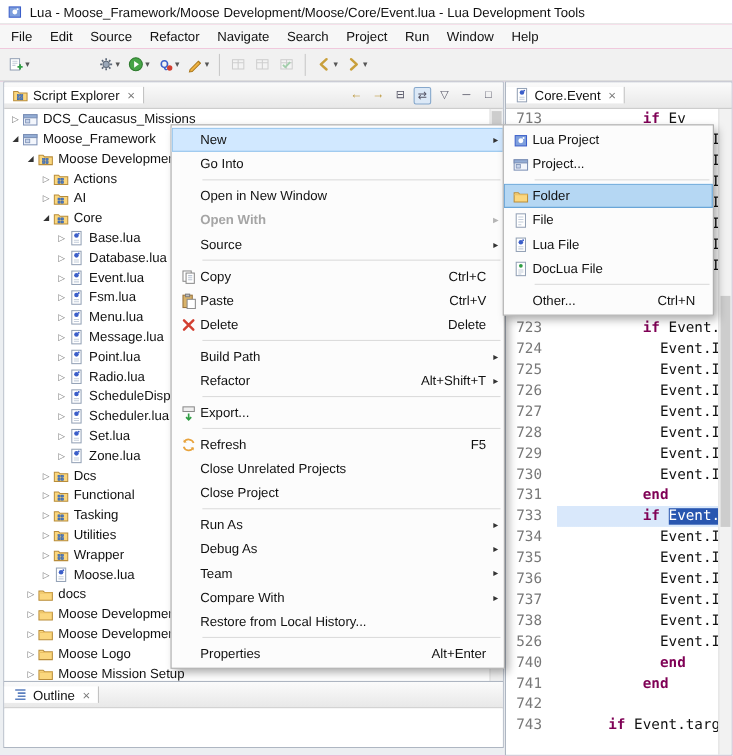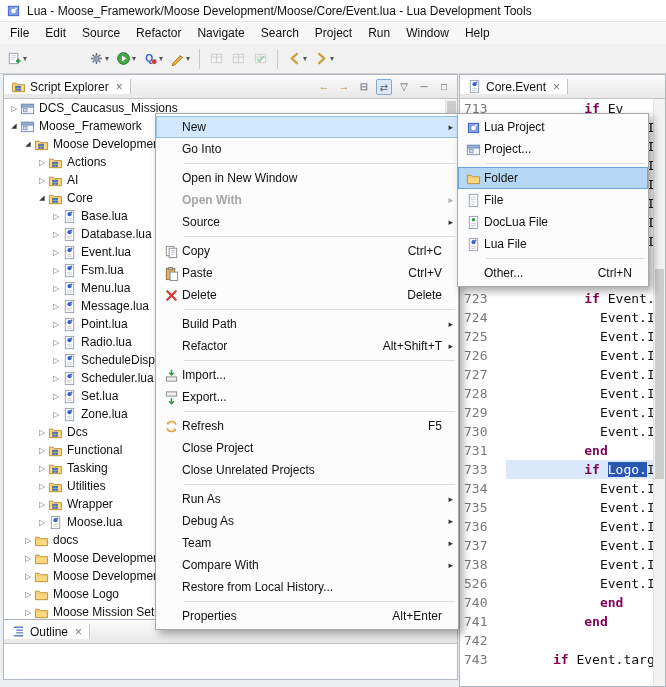--- a/index.html
+++ b/index.html
@@ -49,21 +49,21 @@
   .vscroll { position:absolute; right:0; top:24px; bottom:0; width:12px; background:#f2f2f2; border-left:1px solid #e2e2e2; }
   .vthumb { position:absolute; left:1px; right:1px; background:#cdcdcd; }
 
   
   .outline-body { position:absolute; top:24px; left:0; right:0; bottom:0; background:#fff; }
 
   
   .editor-body { position:absolute; top:24px; left:0; right:12px; bottom:0; background:#fff; overflow:hidden; }
   .code-line { height:19px; line-height:19px; white-space:pre; font-family:"DejaVu Sans Mono", monospace; font-size:13px; padding-left:4px; }
   .code-line.current { background:linear-gradient(to right, #ffffff 46px, #d9e8fb 46px); }
-  .ln { display:inline-block; width:34px; margin-right:8px; text-align:left; color:#787878; }
+  .ln { display:inline-block; width:34px; margin-right:8px; text-align:center; color:#787878; }
   .kw { color:#7f0055; font-weight:bold; }
   .sel { background:#2856b0; color:#fff; }
   .escroll { position:absolute; right:0; top:24px; bottom:0; width:12px; background:#f2f2f2; border-left:1px solid #e2e2e2; }
 
   
   .menu { position:absolute; background:#fcfcfc; border:1px solid #a9a9a9; box-shadow:4px 4px 8px rgba(0,0,0,.35); padding:2px 0; }
   #context-menu { left:155px; top:113px; width:304px; z-index:30; }
   #new-submenu { left:457px; top:113px; width:192px; z-index:31; }
   .mi { height:22px; display:flex; align-items:center; padding:0 16px 0 4px; position:relative; }
   .mico { width:22px; flex:0 0 22px; display:flex; align-items:center; justify-content:center; }
@@ -646,21 +646,21 @@
           <div class="code-line"><span class="ln">722</span><span class="ct"></span></div>
           <div class="code-line"><span class="ln">723</span><span class="ct">          <span class="kw">if</span> Event.IniObjectCategory == Object.Category.STATIC </span></div>
           <div class="code-line"><span class="ln">724</span><span class="ct">            Event.IniDCSUnit = Event.initiator</span></div>
           <div class="code-line"><span class="ln">725</span><span class="ct">            Event.IniDCSUnitName = Event.IniDCSUnit:getName()</span></div>
           <div class="code-line"><span class="ln">726</span><span class="ct">            Event.IniUnitName = Event.IniDCSUnitName</span></div>
           <div class="code-line"><span class="ln">727</span><span class="ct">            Event.IniUnit = UNIT:FindByName( Event.IniDCSUnitName )</span></div>
           <div class="code-line"><span class="ln">728</span><span class="ct">            Event.IniDCSGroup = Event.IniDCSUnit:getGroup()</span></div>
           <div class="code-line"><span class="ln">729</span><span class="ct">            Event.IniDCSGroupName = Event.IniDCSGroupName</span></div>
           <div class="code-line"><span class="ln">730</span><span class="ct">            Event.IniGroupName = Event.IniDCSGroupName</span></div>
           <div class="code-line"><span class="ln">731</span><span class="ct">          <span class="kw">end</span></span></div>
-          <div class="code-line current"><span class="ln">733</span><span class="ct">          <span class="kw">if</span> <span class="sel">Logo.</span>IniObjectCategory == Object.Category.UNIT </span></div>
+          <div class="code-line current"><span class="ln">733</span><span class="ct">          <span class="kw">if</span> <span class="sel">Event.</span>IniObjectCategory == Object.Category.UNIT </span></div>
           <div class="code-line"><span class="ln">734</span><span class="ct">            Event.IniDCSUnit = Event.initiator</span></div>
           <div class="code-line"><span class="ln">735</span><span class="ct">            Event.IniDCSUnitName = Event.IniDCSUnit:getName()</span></div>
           <div class="code-line"><span class="ln">736</span><span class="ct">            Event.IniUnitName = Event.IniDCSUnitName</span></div>
           <div class="code-line"><span class="ln">737</span><span class="ct">            Event.IniUnit = UNIT:FindByName( Event.IniDCSUnitName )</span></div>
           <div class="code-line"><span class="ln">738</span><span class="ct">            Event.IniDCSGroup = Event.IniDCSUnit:getGroup()</span></div>
           <div class="code-line"><span class="ln">526</span><span class="ct">            Event.IniGroupName = Event.IniDCSGroupName</span></div>
           <div class="code-line"><span class="ln">740</span><span class="ct">            <span class="kw">end</span></span></div>
           <div class="code-line"><span class="ln">741</span><span class="ct">          <span class="kw">end</span></span></div>
           <div class="code-line"><span class="ln">742</span><span class="ct"></span></div>
           <div class="code-line"><span class="ln">743</span><span class="ct">      <span class="kw">if</span> Event.target </span></div>
@@ -738,29 +738,20 @@
       <div class="mi">
         <span class="mico"></span>
         <span class="mlabel">Refactor</span>
         <span class="mshort">Alt+Shift+T</span>
         <span class="marrow">▸</span>
       </div>
       <div class="msep"></div>
       <div class="mi">
         <span class="mico">
           <svg viewBox="0 0 16 16">
-            <path d="M8 1.5v6M5.5 5L8 7.5 10.5 5" fill="none" stroke="#2f9e44" stroke-width="1.6"></path>
-            <rect x="2.5" y="9.5" width="11" height="4.5" fill="#efefef" stroke="#8a8a8a"></rect>
-          </svg>
-        </span>
-        <span class="mlabel">Import...</span>
-      </div>
-      <div class="mi">
-        <span class="mico">
-          <svg viewBox="0 0 16 16">
             <rect x="2.5" y="2" width="11" height="4.5" fill="#efefef" stroke="#8a8a8a"></rect>
             <path d="M8 8.5v6M5.5 12L8 14.5 10.5 12" fill="none" stroke="#2f9e44" stroke-width="1.6"></path>
           </svg>
         </span>
         <span class="mlabel">Export...</span>
       </div>
       <div class="msep"></div>
       <div class="mi">
         <span class="mico">
           <svg viewBox="0 0 16 16">
@@ -768,25 +759,25 @@
             <path d="M3.2 2.6v3h3z" fill="#e8a33d"></path>
             <path d="M3.2 9.8a5 5 0 0 0 9.2.8" fill="none" stroke="#e8a33d" stroke-width="1.7"></path>
             <path d="M12.8 13.4v-3h-3z" fill="#e8a33d"></path>
           </svg>
         </span>
         <span class="mlabel">Refresh</span>
         <span class="mshort">F5</span>
       </div>
       <div class="mi">
         <span class="mico"></span>
+        <span class="mlabel">Close Unrelated Projects</span>
+      </div>
+      <div class="mi">
+        <span class="mico"></span>
         <span class="mlabel">Close Project</span>
-      </div>
-      <div class="mi">
-        <span class="mico"></span>
-        <span class="mlabel">Close Unrelated Projects</span>
       </div>
       <div class="msep"></div>
       <div class="mi">
         <span class="mico"></span>
         <span class="mlabel">Run As</span>
         <span class="marrow">▸</span>
       </div>
       <div class="mi">
         <span class="mico"></span>
         <span class="mlabel">Debug As</span>
@@ -845,42 +836,42 @@
         <span class="mlabel">Folder</span>
       </div>
       <div class="mi">
         <span class="mico">
           <svg viewBox="0 0 16 16">
             <rect x="3.5" y="1.5" width="9" height="13" fill="#fff" stroke="#93a1b5"></rect>
             <path d="M5.5 4.5h5M5.5 7h5M5.5 9.5h5M5.5 12h3" stroke="#c4cdda"></path>
           </svg>
         </span>
         <span class="mlabel">File</span>
-      </div>
-      <div class="mi">
-        <span class="mico">
-          <svg viewBox="0 0 16 16">
-            <rect x="3.5" y="1.5" width="9" height="13" fill="#fff" stroke="#93a1b5"></rect>
-            <circle cx="8" cy="5" r="1.8" fill="#2f9e44"></circle>
-            <path d="M5.5 9h5M5.5 11h5M5.5 13h3" stroke="#c4cdda"></path>
-          </svg>
-        </span>
-        <span class="mlabel">DocLua File</span>
       </div>
       <div class="mi">
         <span class="mico">
           <svg viewBox="0 0 16 16">
             <rect x="3.5" y="1.5" width="9" height="13" fill="#fff" stroke="#93a1b5"></rect>
             <circle cx="8" cy="5.5" r="2.2" fill="#3b5ec9"></circle>
             <circle cx="10.2" cy="3.6" r="0.9" fill="#3b5ec9"></circle>
             <path d="M5.5 10h5M5.5 12h5" stroke="#c4cdda"></path>
           </svg>
         </span>
         <span class="mlabel">Lua File</span>
       </div>
+      <div class="mi">
+        <span class="mico">
+          <svg viewBox="0 0 16 16">
+            <rect x="3.5" y="1.5" width="9" height="13" fill="#fff" stroke="#93a1b5"></rect>
+            <circle cx="8" cy="5" r="1.8" fill="#2f9e44"></circle>
+            <path d="M5.5 9h5M5.5 11h5M5.5 13h3" stroke="#c4cdda"></path>
+          </svg>
+        </span>
+        <span class="mlabel">DocLua File</span>
+      </div>
       <div class="msep"></div>
       <div class="mi">
         <span class="mico"></span>
         <span class="mlabel">Other...</span>
         <span class="mshort">Ctrl+N</span>
       </div>
     </div>
 
 </div>
 

